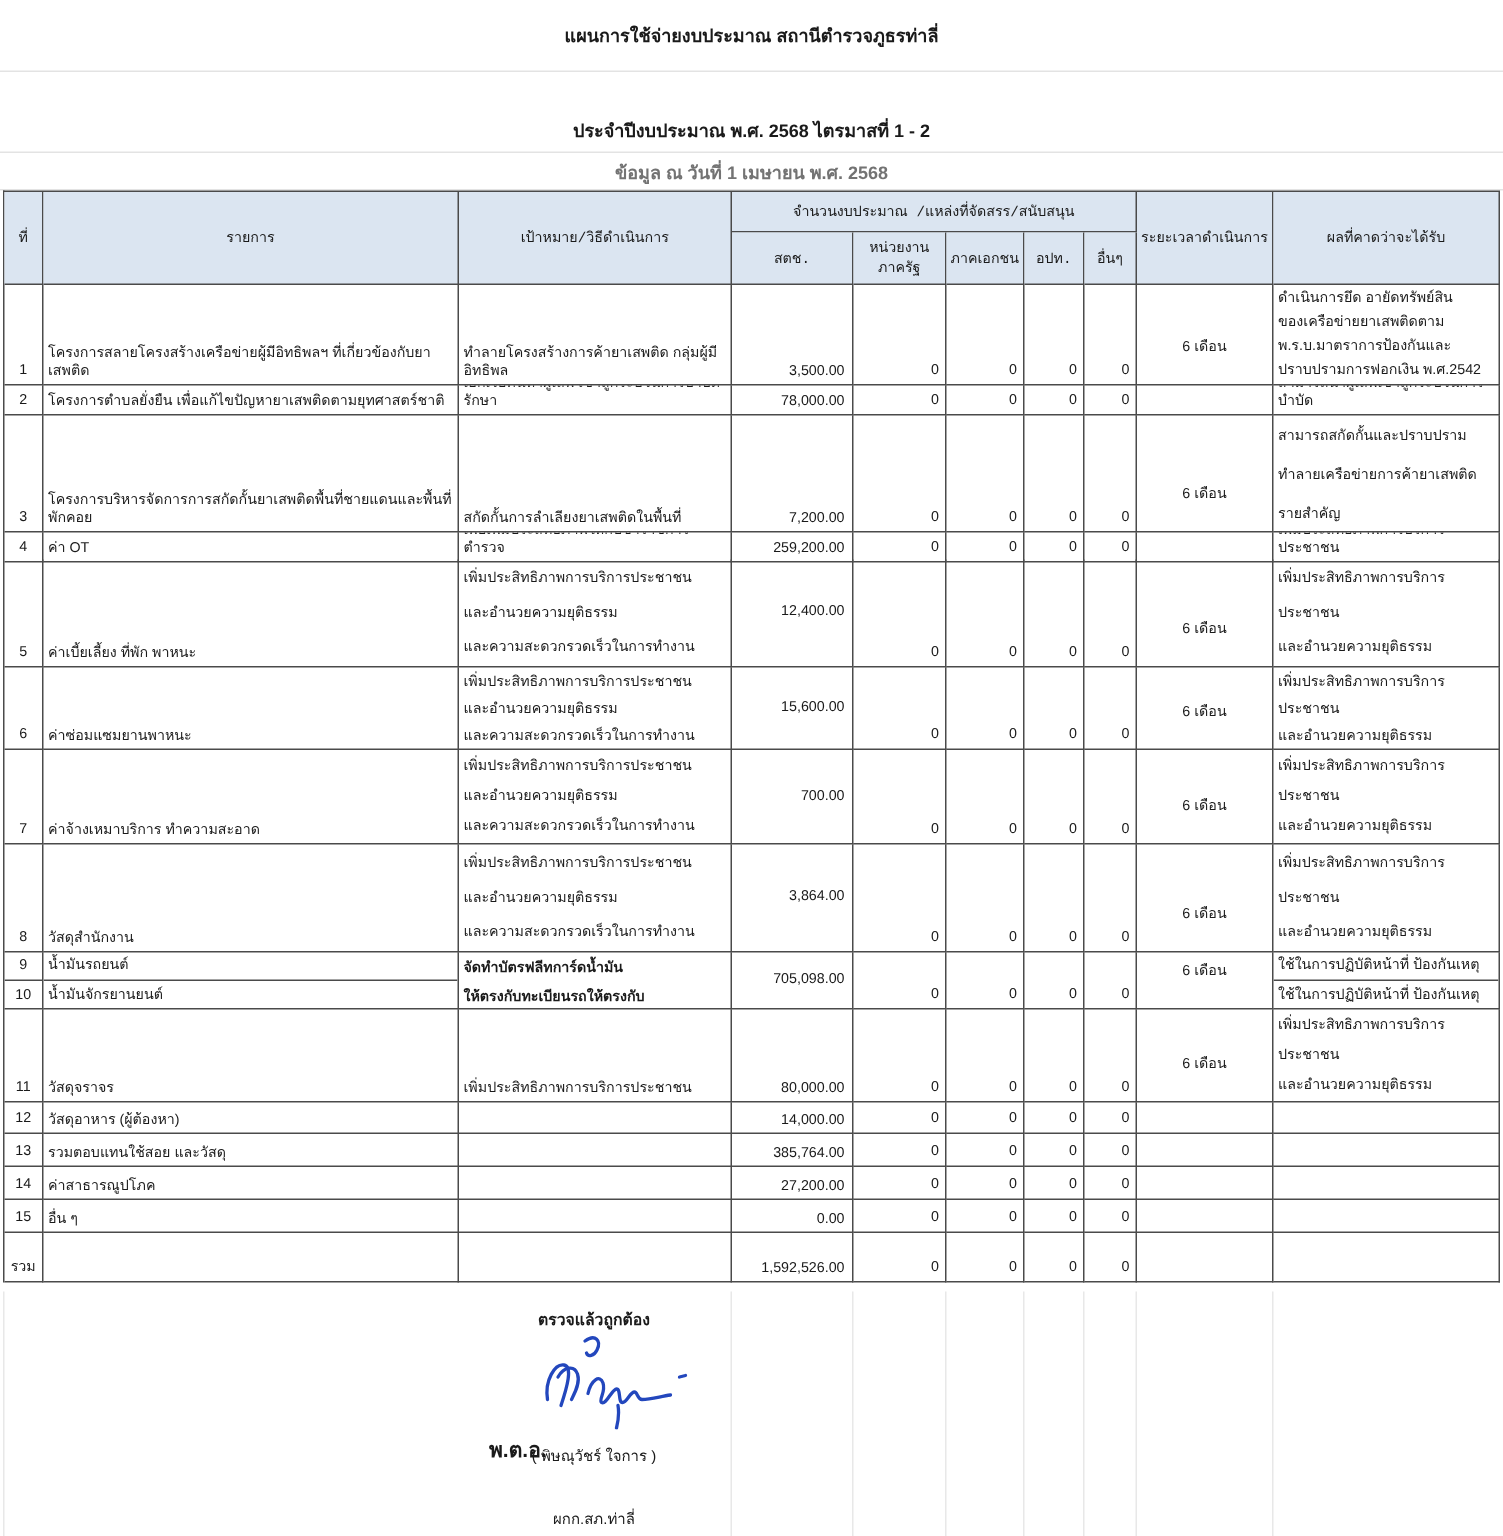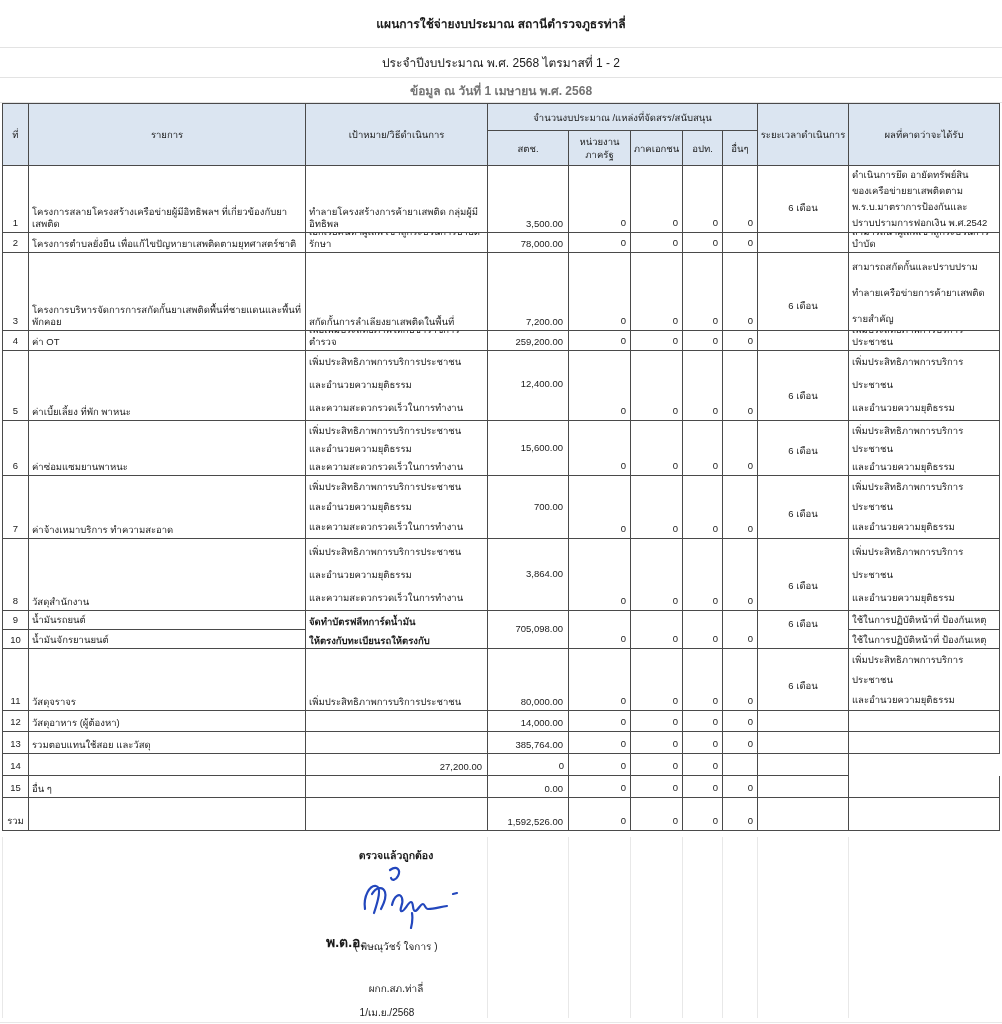--- a/index.html
+++ b/index.html
@@ -7,33 +7,33 @@
     width: 1002px; height: 1024px; background: #ffffff;
     font-family: "Liberation Sans", sans-serif;
     color: #1a1a1a; font-size: 9.5px; position: relative; overflow: hidden;
   }
   
   .title-row {
     width: 1002px; display: flex; align-items: center; justify-content: center;
     border-bottom: 1px solid #e3e3e3; text-align: center;
   }
   .t1 { height: 48px; font-size: 12px; font-weight: bold; }
-  .t2 { height: 30px; font-size: 12px; font-weight: normal; }
+  .t2 { height: 30px; font-size: 12px; font-weight: bold; margin-top: 24px; }
   .t3 { height: 25px; font-size: 12px; font-weight: bold; color: #737373; }
   
   .tbl {
     margin-left: 2px; width: 998px;
     border-left: 1px solid #4a4a4a; border-top: 1px solid #4a4a4a;
   }
   .grid { display: grid; grid-template-columns: 26px 277px 182px 81px 62px 52px 40px 35px 91px 1fr; }
   .hgrid { grid-template-rows: 27px 35px; }
   .hcell {
     background: #dbe5f1; border-right: 1px solid #4a4a4a; border-bottom: 1px solid #4a4a4a;
     display: flex; align-items: center; justify-content: center;
-    text-align: center; white-space: pre-line; line-height: 13px; padding: 1px 2px;
+    text-align: center; white-space: pre-line; line-height: 13px; padding: 1px 2px; font-family: Liberation Mono, monospace;
   }
   .span2 { grid-row: 1 / 3; }
   .bgroup { grid-column: 4 / 9; grid-row: 1; }
   .trow { position: relative; }
   .c {
     border-right: 1px solid #4a4a4a; border-bottom: 1px solid #4a4a4a;
     padding: 1px 3px 2px 3px; display: flex; align-items: flex-end; overflow: hidden;
     line-height: 12px;
   }
   .no   { justify-content: center; padding-bottom: 3px; }
@@ -268,20 +268,21 @@
     <div class="c num">0</div>
     <div class="c num">0</div>
     <div class="c num">0</div>
     <div class="c num">0</div>
     <div class="c dur">6 เดือน</div>
     <div class="c"></div>
   </div>
 
   <div class="grid trow" style="height:22px">
     <div class="c no">14</div>
+    <div class="c">ค่าสาธารณูปโภค</div>
     <div class="c"></div>
     <div class="c amt">27,200.00</div>
     <div class="c num">0</div>
     <div class="c num">0</div>
     <div class="c num">0</div>
     <div class="c num">0</div>
     <div class="c dur">6 เดือน</div>
     <div class="c"></div>
   </div>
 

